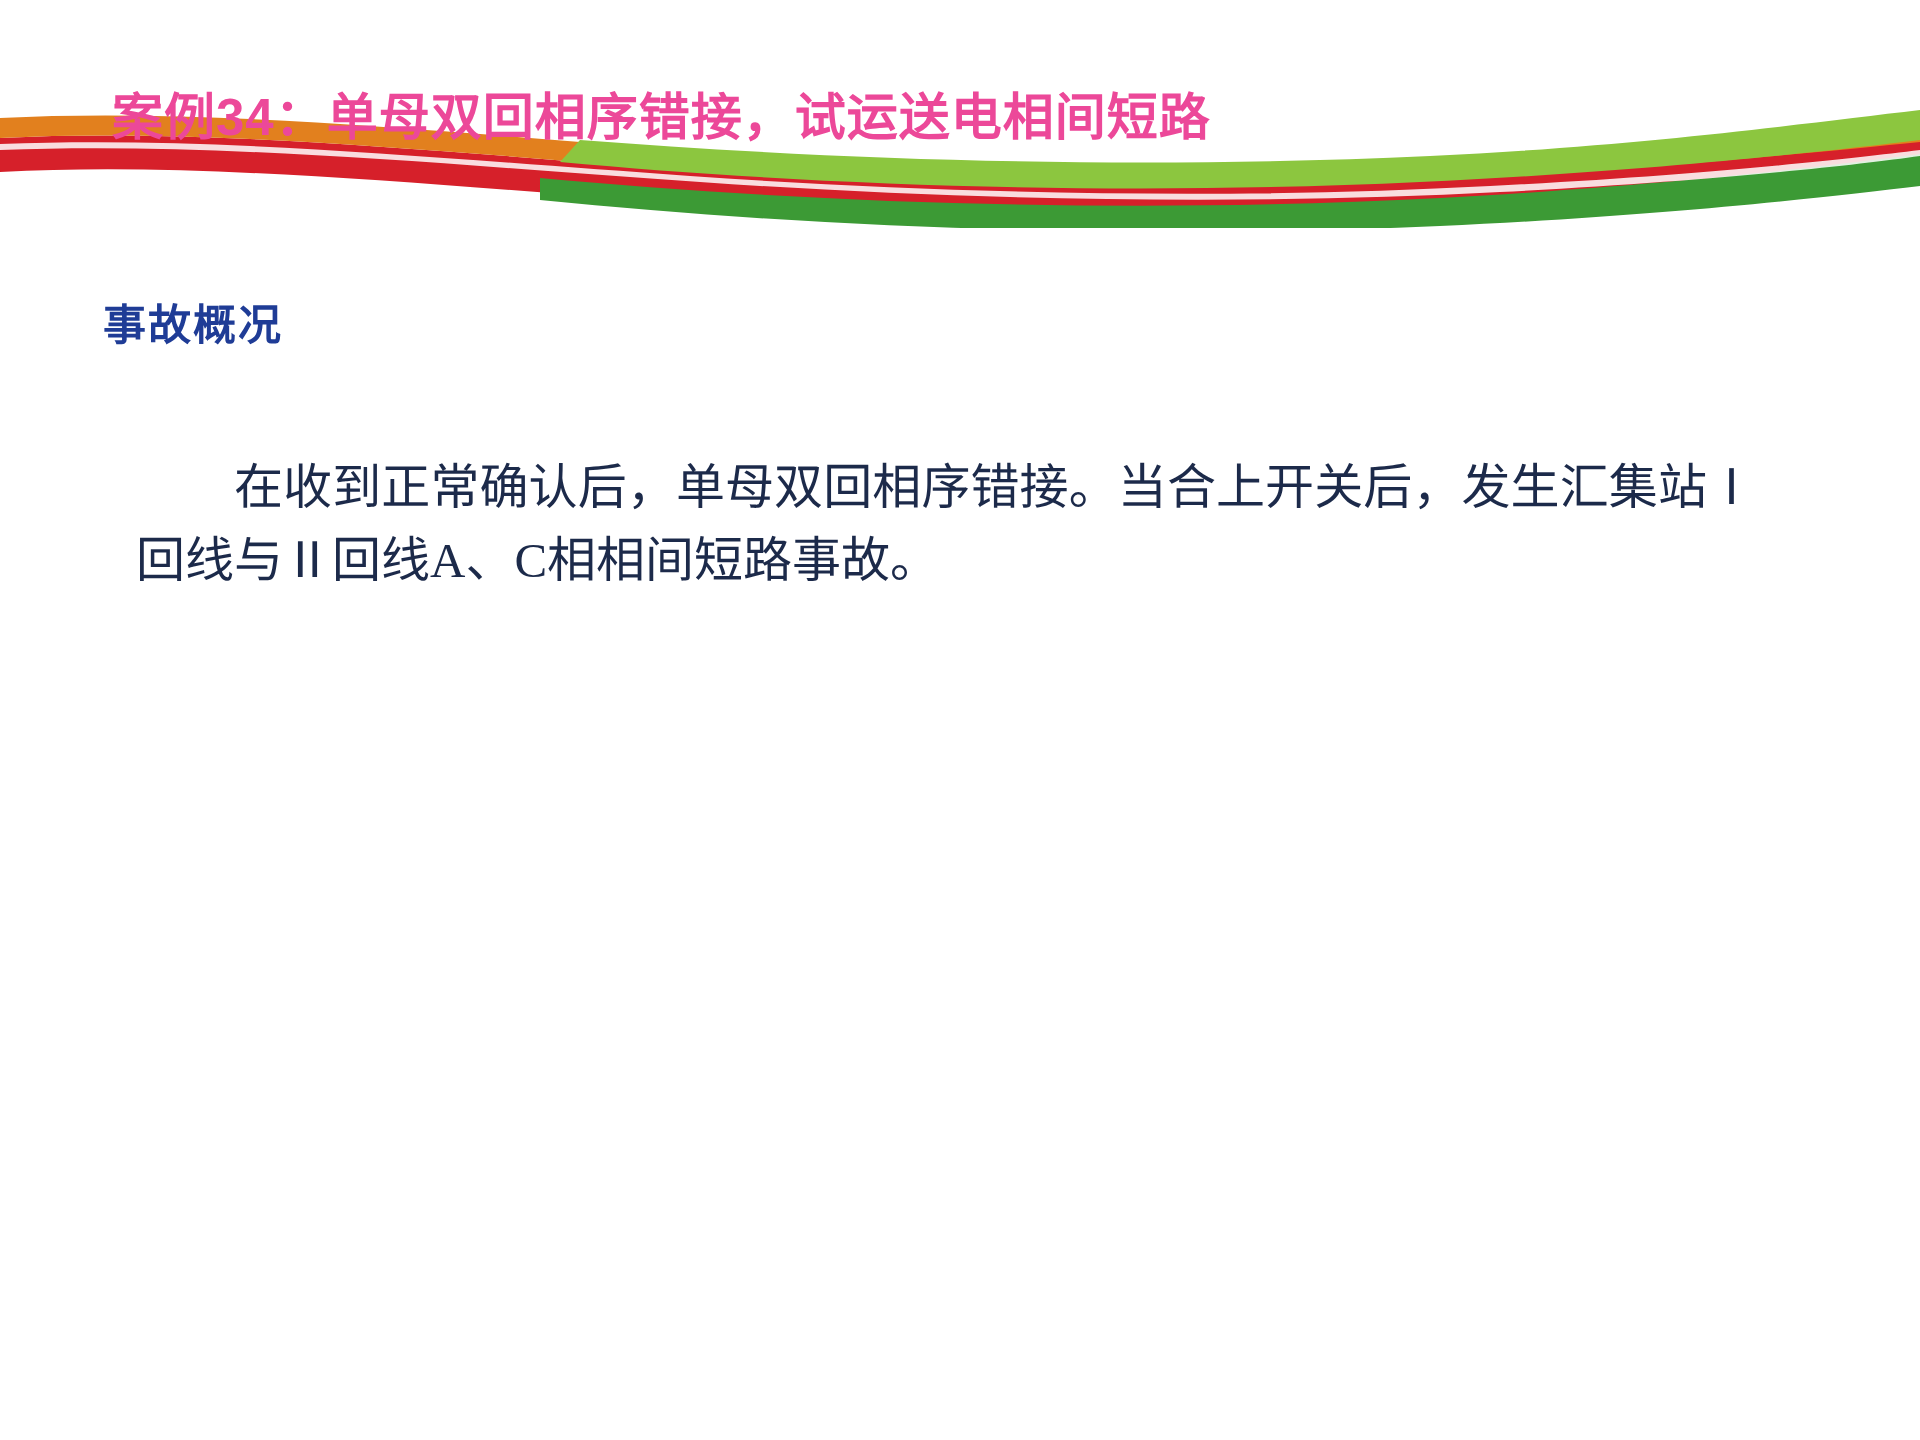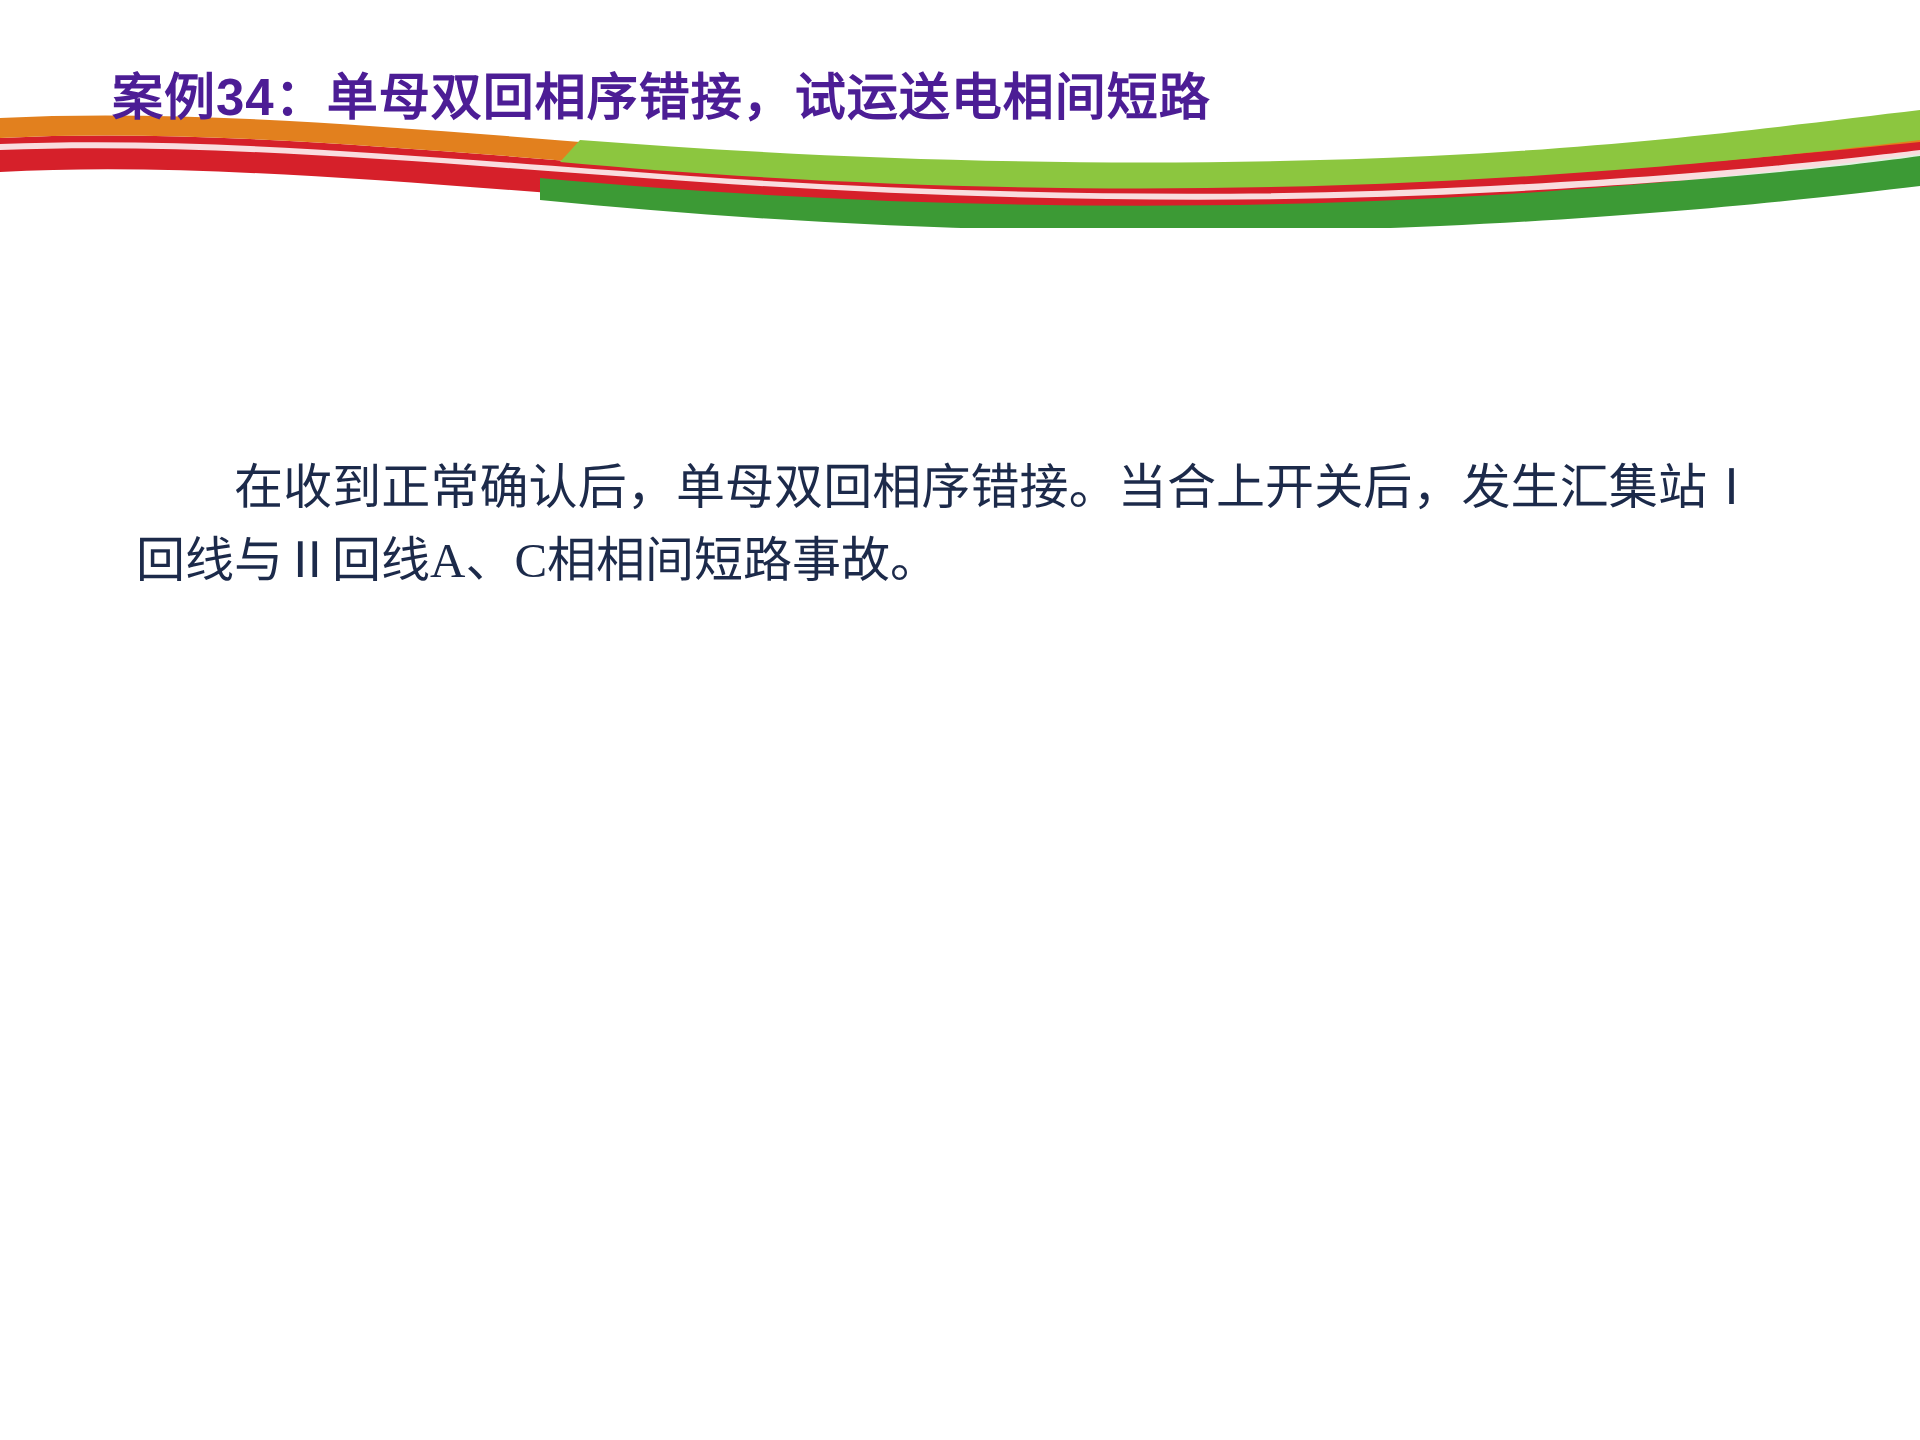--- a/index.html
+++ b/index.html
@@ -31,26 +31,26 @@
     height: 250px;
     overflow: hidden;
   }
   .header-band svg {
     display: block;
   }
 
   .slide-title {
     position: absolute;
     left: 112px;
-    top: 56px;
+    top: 76px;
     width: 1600px;
     font-family: "Liberation Sans", sans-serif;
     font-size: 51px;
     font-weight: bold;
-    color: #4c1d95;
+    color: #ec4899;
     letter-spacing: 1px;
     white-space: nowrap;
     z-index: 5;
   }
 
   
   .section-heading {
     position: absolute;
     left: 103px;
     top: 290px;
@@ -98,18 +98,19 @@
       <path d="M540,178 C820,204 1140,214 1440,198 C1660,186 1830,166 1920,154 L1920,186 C1820,198 1660,216 1440,226 C1130,240 820,228 540,200 Z" fill="#3C9A35"></path>
 
       <path d="M0,150 C220,142 440,164 700,182 C960,200 1240,206 1500,192 C1700,182 1850,166 1920,156 L1920,150 C1840,160 1690,176 1490,186 C1230,200 950,194 690,176 C430,158 220,136 0,144 Z" fill="#FFFFFF" opacity="0.85"></path>
 
       <rect x="0" y="228" width="1920" height="24" fill="#FFFFFF"></rect>
     </svg>
   </div>
 
   <div class="slide-title">案例34：单母双回相序错接，试运送电相间短路</div>
 
+  <div class="section-heading">事故概况</div>
 
   <div class="body-block">
     <p class="para">在收到正常确认后，单母双回相序错接。当合上开关后，发生汇集站Ⅰ回线与Ⅱ回线A、C相相间短路事故。</p>
   </div>
 
 </div>
 
 </body></html>

